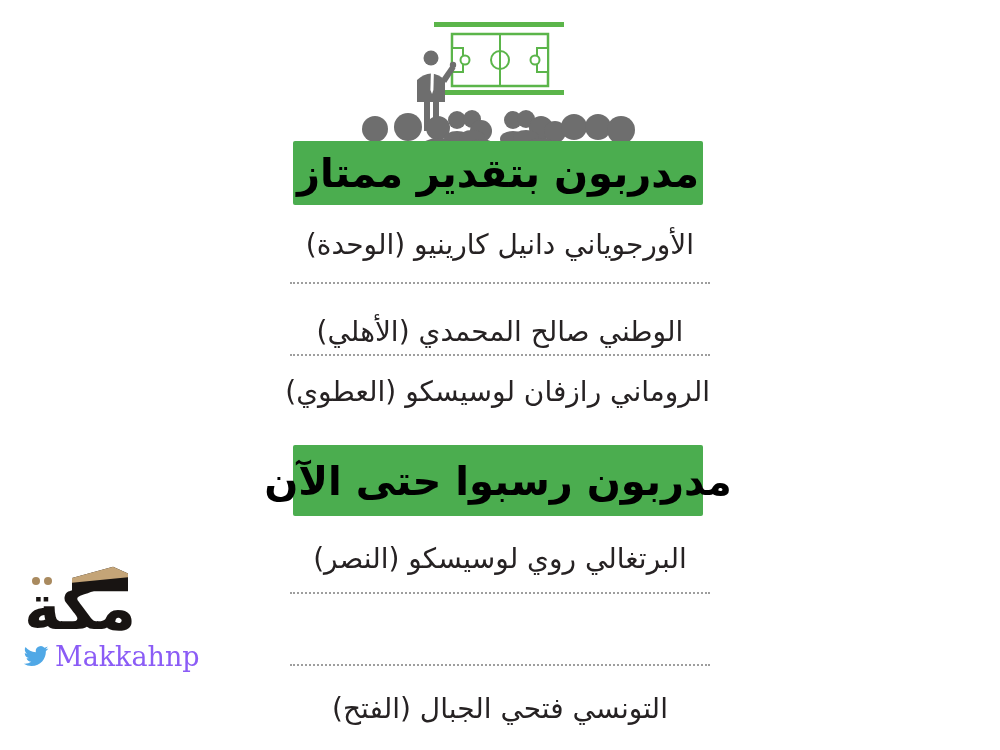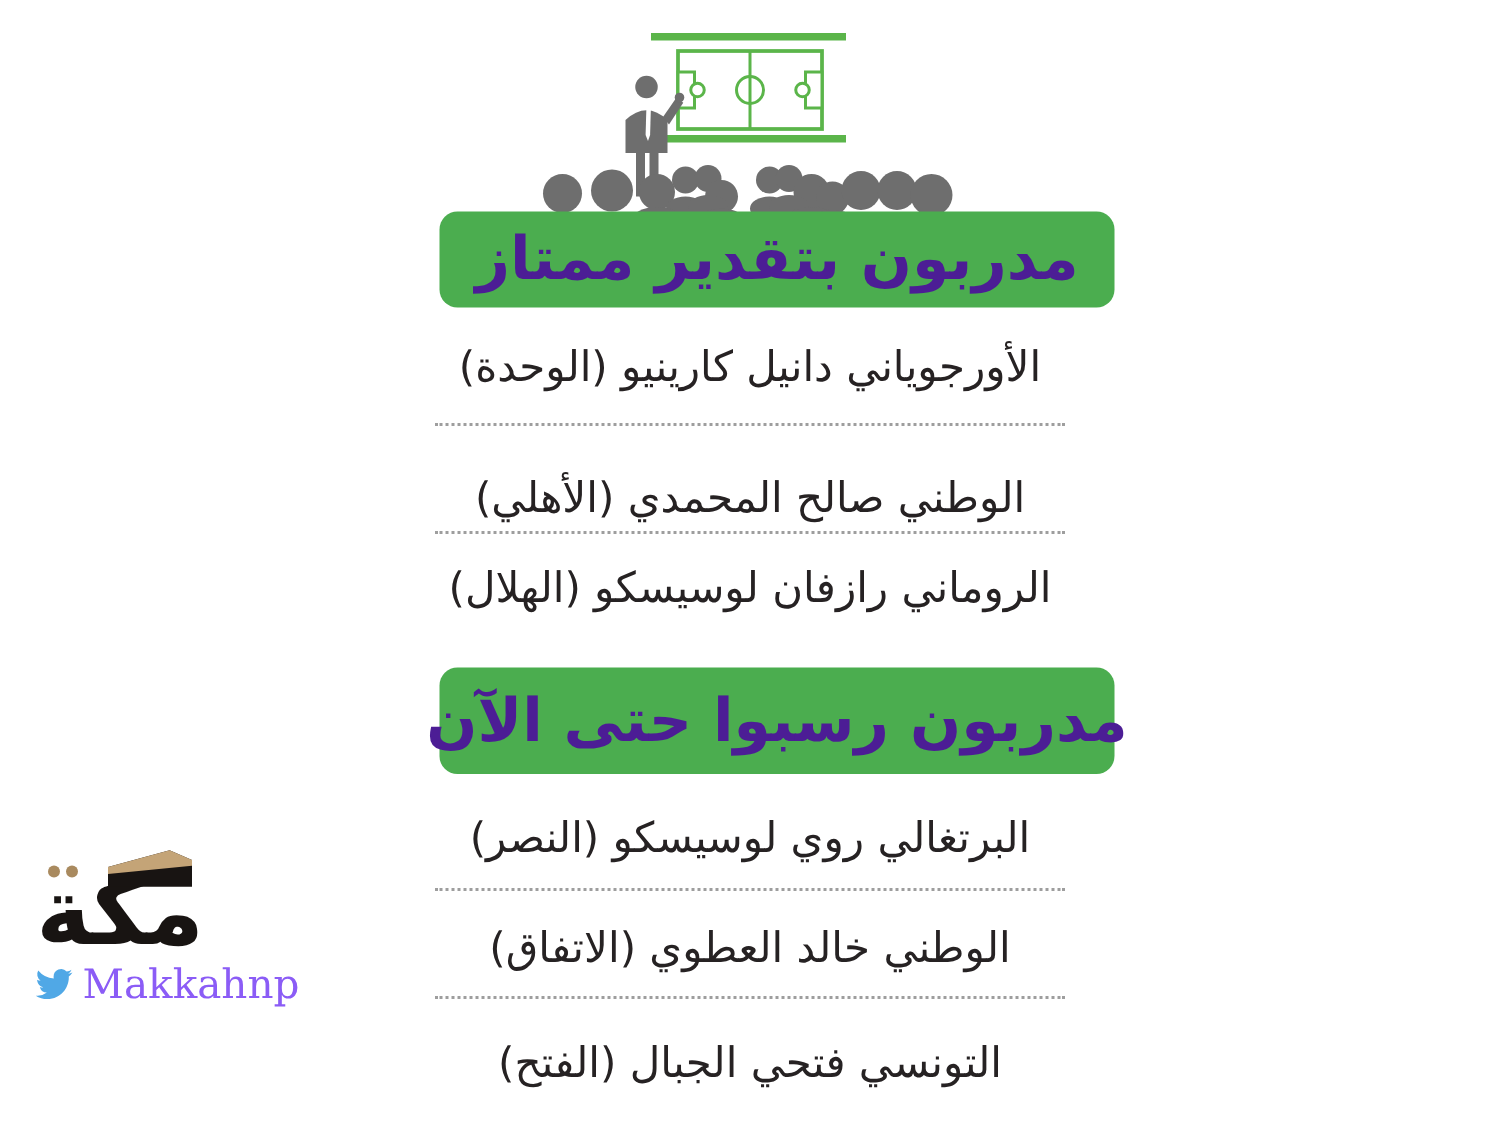--- a/index.html
+++ b/index.html
@@ -4,25 +4,25 @@
 <style>
   html,body{margin:0;padding:0;background:#ffffff;}
   .canvas{
     position:relative;width:1000px;height:750px;background:#ffffff;
     overflow:hidden;font-family:"DejaVu Sans",sans-serif;
   }
   
   .illustration{position:absolute;left:350px;top:8px;width:300px;height:134px;}
   
   .section-header{
-    position:absolute;left:293px;width:450px;
-    background:#4bad4f;color:#4c1d95;
+    position:absolute;left:293px;width:410px;
+    background:#4bad4f;color:#000000;
     display:flex;align-items:center;justify-content:center;
     font-size:40px;font-weight:bold;letter-spacing:0;
-    border-radius:12px;white-space:nowrap;
+    border-radius:2px;white-space:nowrap;
   }
   .section-header.h1{top:141px;height:64px;}
   .section-header.h2{top:445px;height:71px;}
   
   .coach-row{
     position:absolute;left:290px;width:420px;height:46px;
     color:#262223;font-size:28px;line-height:46px;
     text-align:center;white-space:nowrap;
   }
   .row1{top:222px;} .row2{top:309px;} .row3{top:369px;}
@@ -105,28 +105,27 @@
   </svg>
 
   <div class="section-header h1" dir="rtl">مدربون بتقدير ممتاز</div>
 
   <div class="coach-row row1" dir="rtl">الأورجوياني دانيل كارينيو (الوحدة)</div>
   <div class="divider d1"></div>
 
   <div class="coach-row row2" dir="rtl">الوطني صالح المحمدي (الأهلي)</div>
   <div class="divider d2"></div>
 
-  <div class="coach-row row3" dir="rtl">الروماني رازفان لوسيسكو (الهلال)</div>
+  <div class="coach-row row3" dir="rtl">الروماني رازفان لوسيسكو (العطوي)</div>
 
   <div class="section-header h2" dir="rtl">مدربون رسبوا حتى الآن</div>
 
   <div class="coach-row row4" dir="rtl">البرتغالي روي لوسيسكو (النصر)</div>
   <div class="divider d3"></div>
 
-  <div class="coach-row row5" dir="rtl">الوطني خالد العطوي (الاتفاق)</div>
   <div class="divider d4"></div>
 
   <div class="coach-row row6" dir="rtl">التونسي فتحي الجبال (الفتح)</div>
 
   <div class="logo">
     <span class="logo-dot dot1"></span>
     <span class="logo-dot dot2"></span>
     <div class="logo-ar" dir="rtl">مكة</div>
     <svg class="kaaba" viewBox="0 0 64 30" xmlns="http://www.w3.org/2000/svg">
       <path d="M2,14 L46,2 L62,9 L62,28 L2,28 Z" fill="#181412"></path>

